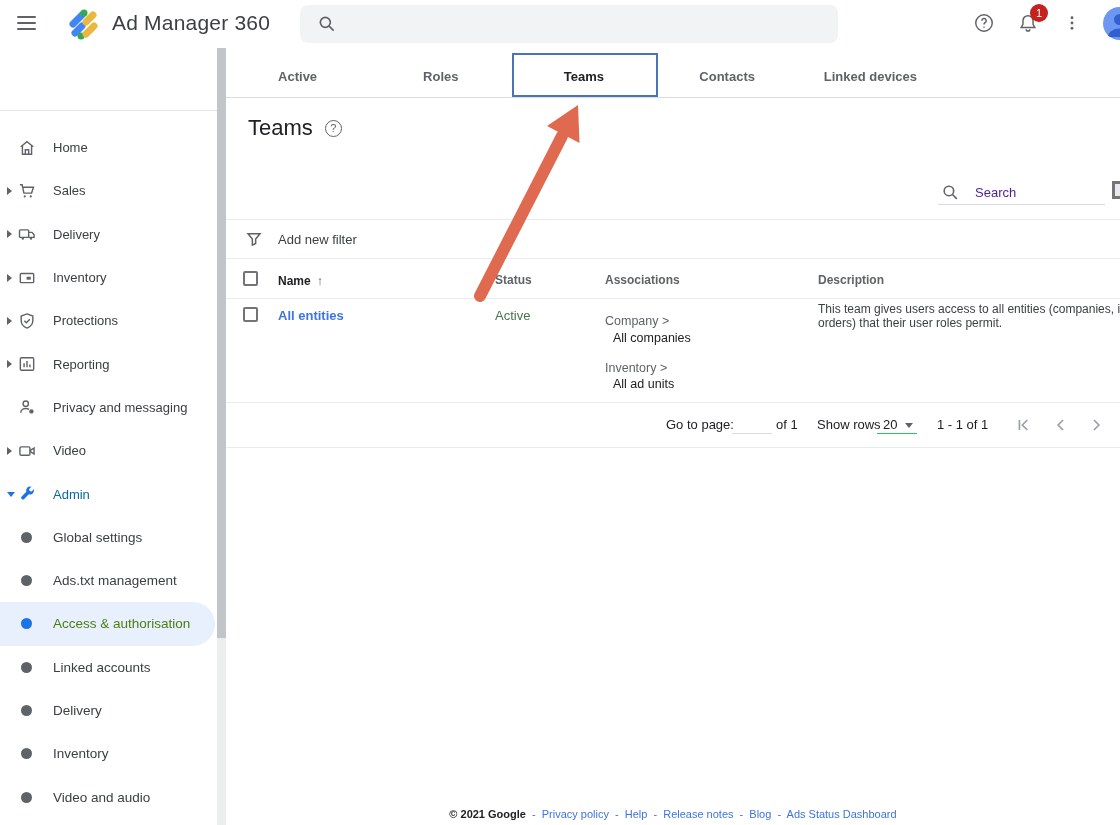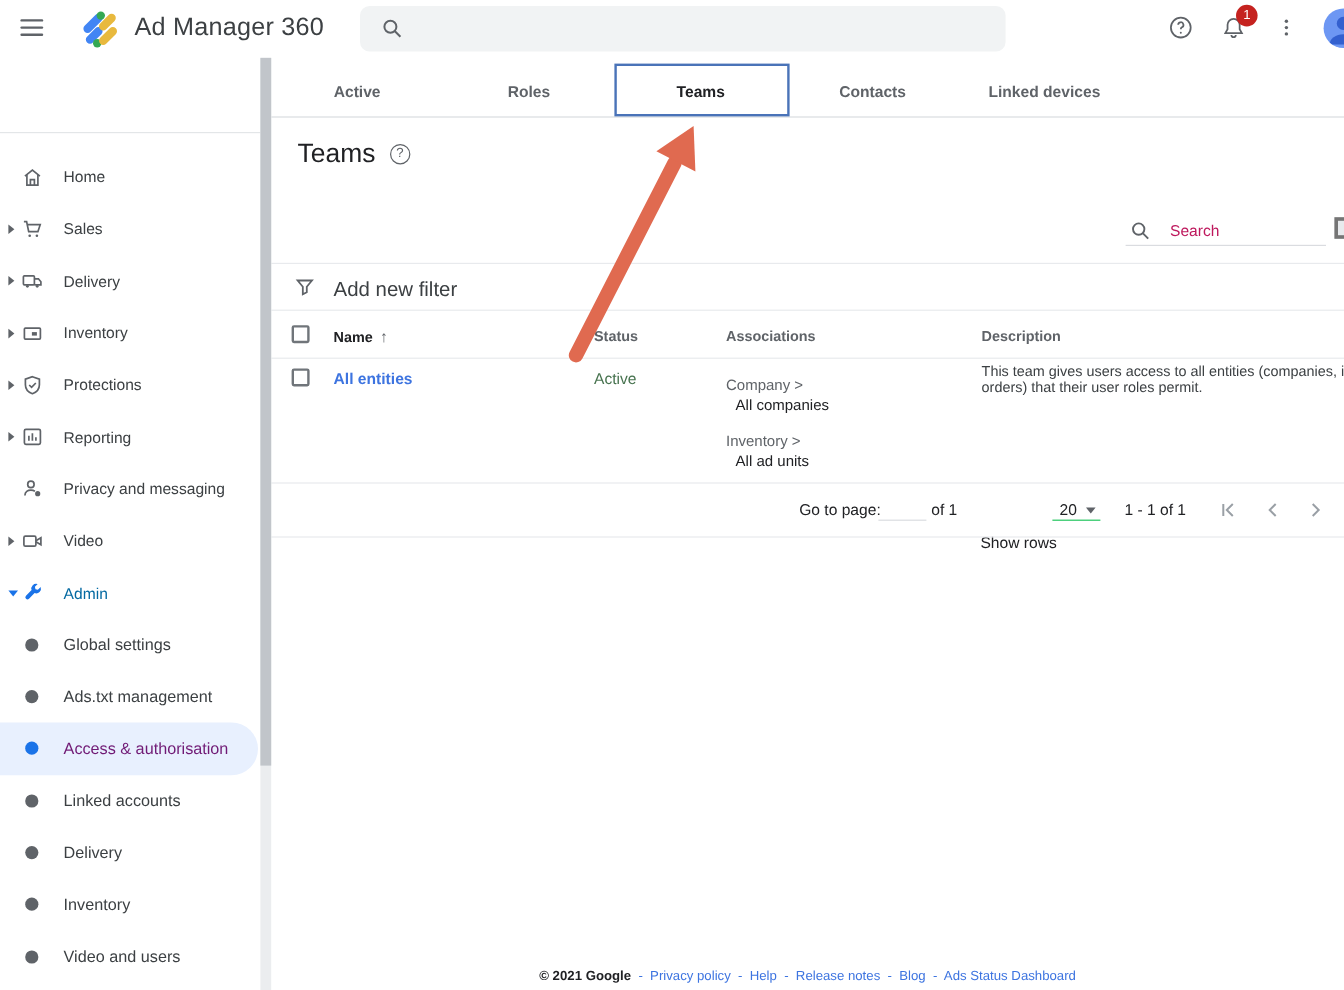--- a/index.html
+++ b/index.html
@@ -31,21 +31,21 @@
   .caret.right { border-left:5px solid #5f6368; border-top:4px solid transparent; border-bottom:4px solid transparent; }
   .caret.down  { border-top:5px solid #1a73e8; border-left:4px solid transparent; border-right:4px solid transparent; }
   .nav-icon { position:absolute; left:17px; width:20px; height:20px; }
   .nav-label { position:absolute; left:53px; font-size:13px; color:#3c4043; white-space:nowrap; }
   .nav-item.admin .nav-label { color:#0369a1; }
   .sub-item { position:relative; height:43.3px; display:flex; align-items:center; cursor:pointer; }
   .sub-dot { position:absolute; left:21px; width:11px; height:11px; border-radius:50%; background:#5f6368; }
   .sub-label { position:absolute; left:53px; font-size:13.5px; color:#3c4043; white-space:nowrap; }
   .sub-item.active { background:#e8f0fe; width:215px; border-radius:0 22px 22px 0; }
   .sub-item.active .sub-dot { background:#1a73e8; }
-  .sub-item.active .sub-label { color:#701a75; }
+  .sub-item.active .sub-label { color:#4d7c0f; }
 
   
   .scroll-track { position:absolute; left:217px; top:48px; width:9px; height:777px; background:#ebedef; z-index:11; }
   .scroll-thumb { position:absolute; left:0; top:0; width:9px; height:590px; background:#c1c5ca; cursor:grab; }
 
   
   .content { position:absolute; left:226px; top:48px; width:894px; height:777px; background:#fff; overflow:hidden; }
   .tabs { position:absolute; left:0; top:7px; width:716px; height:42px; display:flex; }
   .tab { width:143.2px; display:flex; align-items:center; justify-content:center; font-size:13px; font-weight:bold;
     color:#5f6368; cursor:pointer; }
@@ -53,27 +53,27 @@
   .tab-focus-box { position:absolute; left:286px; top:5px; width:146px; height:44px; border:2px solid #4a73b8; z-index:1; pointer-events:none; }
   .tabs-divider { position:absolute; left:0; top:49px; width:894px; height:1px; background:#dadce0; }
 
   .page-title-row { position:absolute; left:22px; top:67px; display:flex; align-items:center; }
   .page-title { font-size:22px; color:#202124; }
   .title-help { width:17px; height:17px; border:1.5px solid #5f6368; border-radius:50%; margin-left:12px;
     display:flex; align-items:center; justify-content:center; font-size:11px; color:#5f6368; cursor:pointer; }
 
   .search-tool { position:absolute; left:712px; top:133px; width:167px; height:24px; border-bottom:1px solid #dadce0; cursor:text; }
   .search-tool svg { position:absolute; left:3px; top:2px; }
-  .search-ph { position:absolute; left:37px; top:4px; font-size:13px; color:#be185d; }
+  .search-ph { position:absolute; left:37px; top:4px; font-size:13px; color:#4c1d95; }
   .clipped-icon { position:absolute; left:886px; top:133px; width:14px; height:18px; border:3px solid #757575; background:#e8eaed; }
 
   .filter-divider { position:absolute; left:0; top:171px; width:894px; height:1px; background:#e8eaed; }
   .filter-row { position:absolute; left:0; top:172px; width:894px; height:38px; cursor:pointer; }
   .filter-row svg { position:absolute; left:19px; top:10px; }
-  .filter-label { position:absolute; left:52px; top:12px; font-size:17px; color:#3c4043; }
+  .filter-label { position:absolute; left:52px; top:12px; font-size:13px; color:#3c4043; }
 
   .thead-divider { position:absolute; left:0; top:210px; width:894px; height:1px; background:#e8eaed; }
   .checkbox { position:absolute; width:15px; height:15px; border:2px solid #70757a; border-radius:2px; background:#fff; cursor:pointer; }
   .col-name { left:52px; } .col-status { left:269px; } .col-assoc { left:379px; } .col-desc { left:592px; }
   .th { position:absolute; top:225px; font-size:12px; font-weight:bold; color:#5f6368; }
   .th.sorted { color:#202124; }
   .sort-arrow { color:#5f6368; font-weight:normal; font-size:13px; margin-left:6px; }
   .row-divider { position:absolute; left:0; top:250px; width:894px; height:1px; background:#e8eaed; }
 
   .cell-name { position:absolute; top:260px; font-size:13px; font-weight:bold; color:#3d74e0; cursor:pointer; }
@@ -81,21 +81,21 @@
   .assoc-group { position:absolute; font-size:12.5px; color:#5f6368; }
   .assoc-value { position:absolute; font-size:12.5px; color:#202124; }
   .cell-desc { position:absolute; top:255px; width:380px; font-size:12px; line-height:13.5px; color:#3c4043; }
 
   .table-bottom-divider { position:absolute; left:0; top:354px; width:894px; height:1px; background:#e8eaed; }
   .pagination { position:absolute; left:4px; top:355px; width:894px; height:44px;padding-left:24px; }
   .pg-text { position:absolute; top:14px; font-size:13px; color:#202124; }
   .pg-goto { left:436px; }
   .page-input { position:absolute; left:502px; top:12px; width:40px; height:19px; border-bottom:1px solid #dadce0; cursor:text; }
   .pg-of { left:546px; }
-  .pg-showrows { left:587px;margin-top:28px; }
+  .pg-showrows { left:587px; }
   .rows-select { position:absolute; left:647px; top:12px; width:40px; height:19px; border-bottom:1px solid #22c55e; cursor:pointer; }
   .rows-value { position:absolute; left:6px; top:2px; font-size:13px; color:#202124; }
   .rows-caret { position:absolute; right:4px; top:8px; width:0; height:0; border-top:5px solid #5f6368;
     border-left:4px solid transparent; border-right:4px solid transparent; }
   .pg-range { left:707px; }
   .pg-nav { position:absolute; top:8px; width:28px; height:28px; display:flex; align-items:center; justify-content:center; cursor:pointer; }
   .pg-first { left:780px; } .pg-prev { left:817px; } .pg-next { left:852px; }
   .pagination-bottom { position:absolute; left:0; top:399px; width:894px; height:1px; background:#e8eaed; }
 
   .footer { position:absolute; left:0; top:760px; width:894px; text-align:center; font-size:11px; color:#202124; }
@@ -256,21 +256,21 @@
     <div class="sub-item">
       <span class="sub-dot"></span>
       <span class="sub-label">Delivery</span>
     </div>
     <div class="sub-item">
       <span class="sub-dot"></span>
       <span class="sub-label">Inventory</span>
     </div>
     <div class="sub-item">
       <span class="sub-dot"></span>
-      <span class="sub-label">Video and users</span>
+      <span class="sub-label">Video and audio</span>
     </div>
   </div>
 </div>
 <div class="scroll-track">
   <div class="scroll-thumb"></div>
 </div>
 
 <div class="content">
   <div class="tabs">
     <div class="tab">

